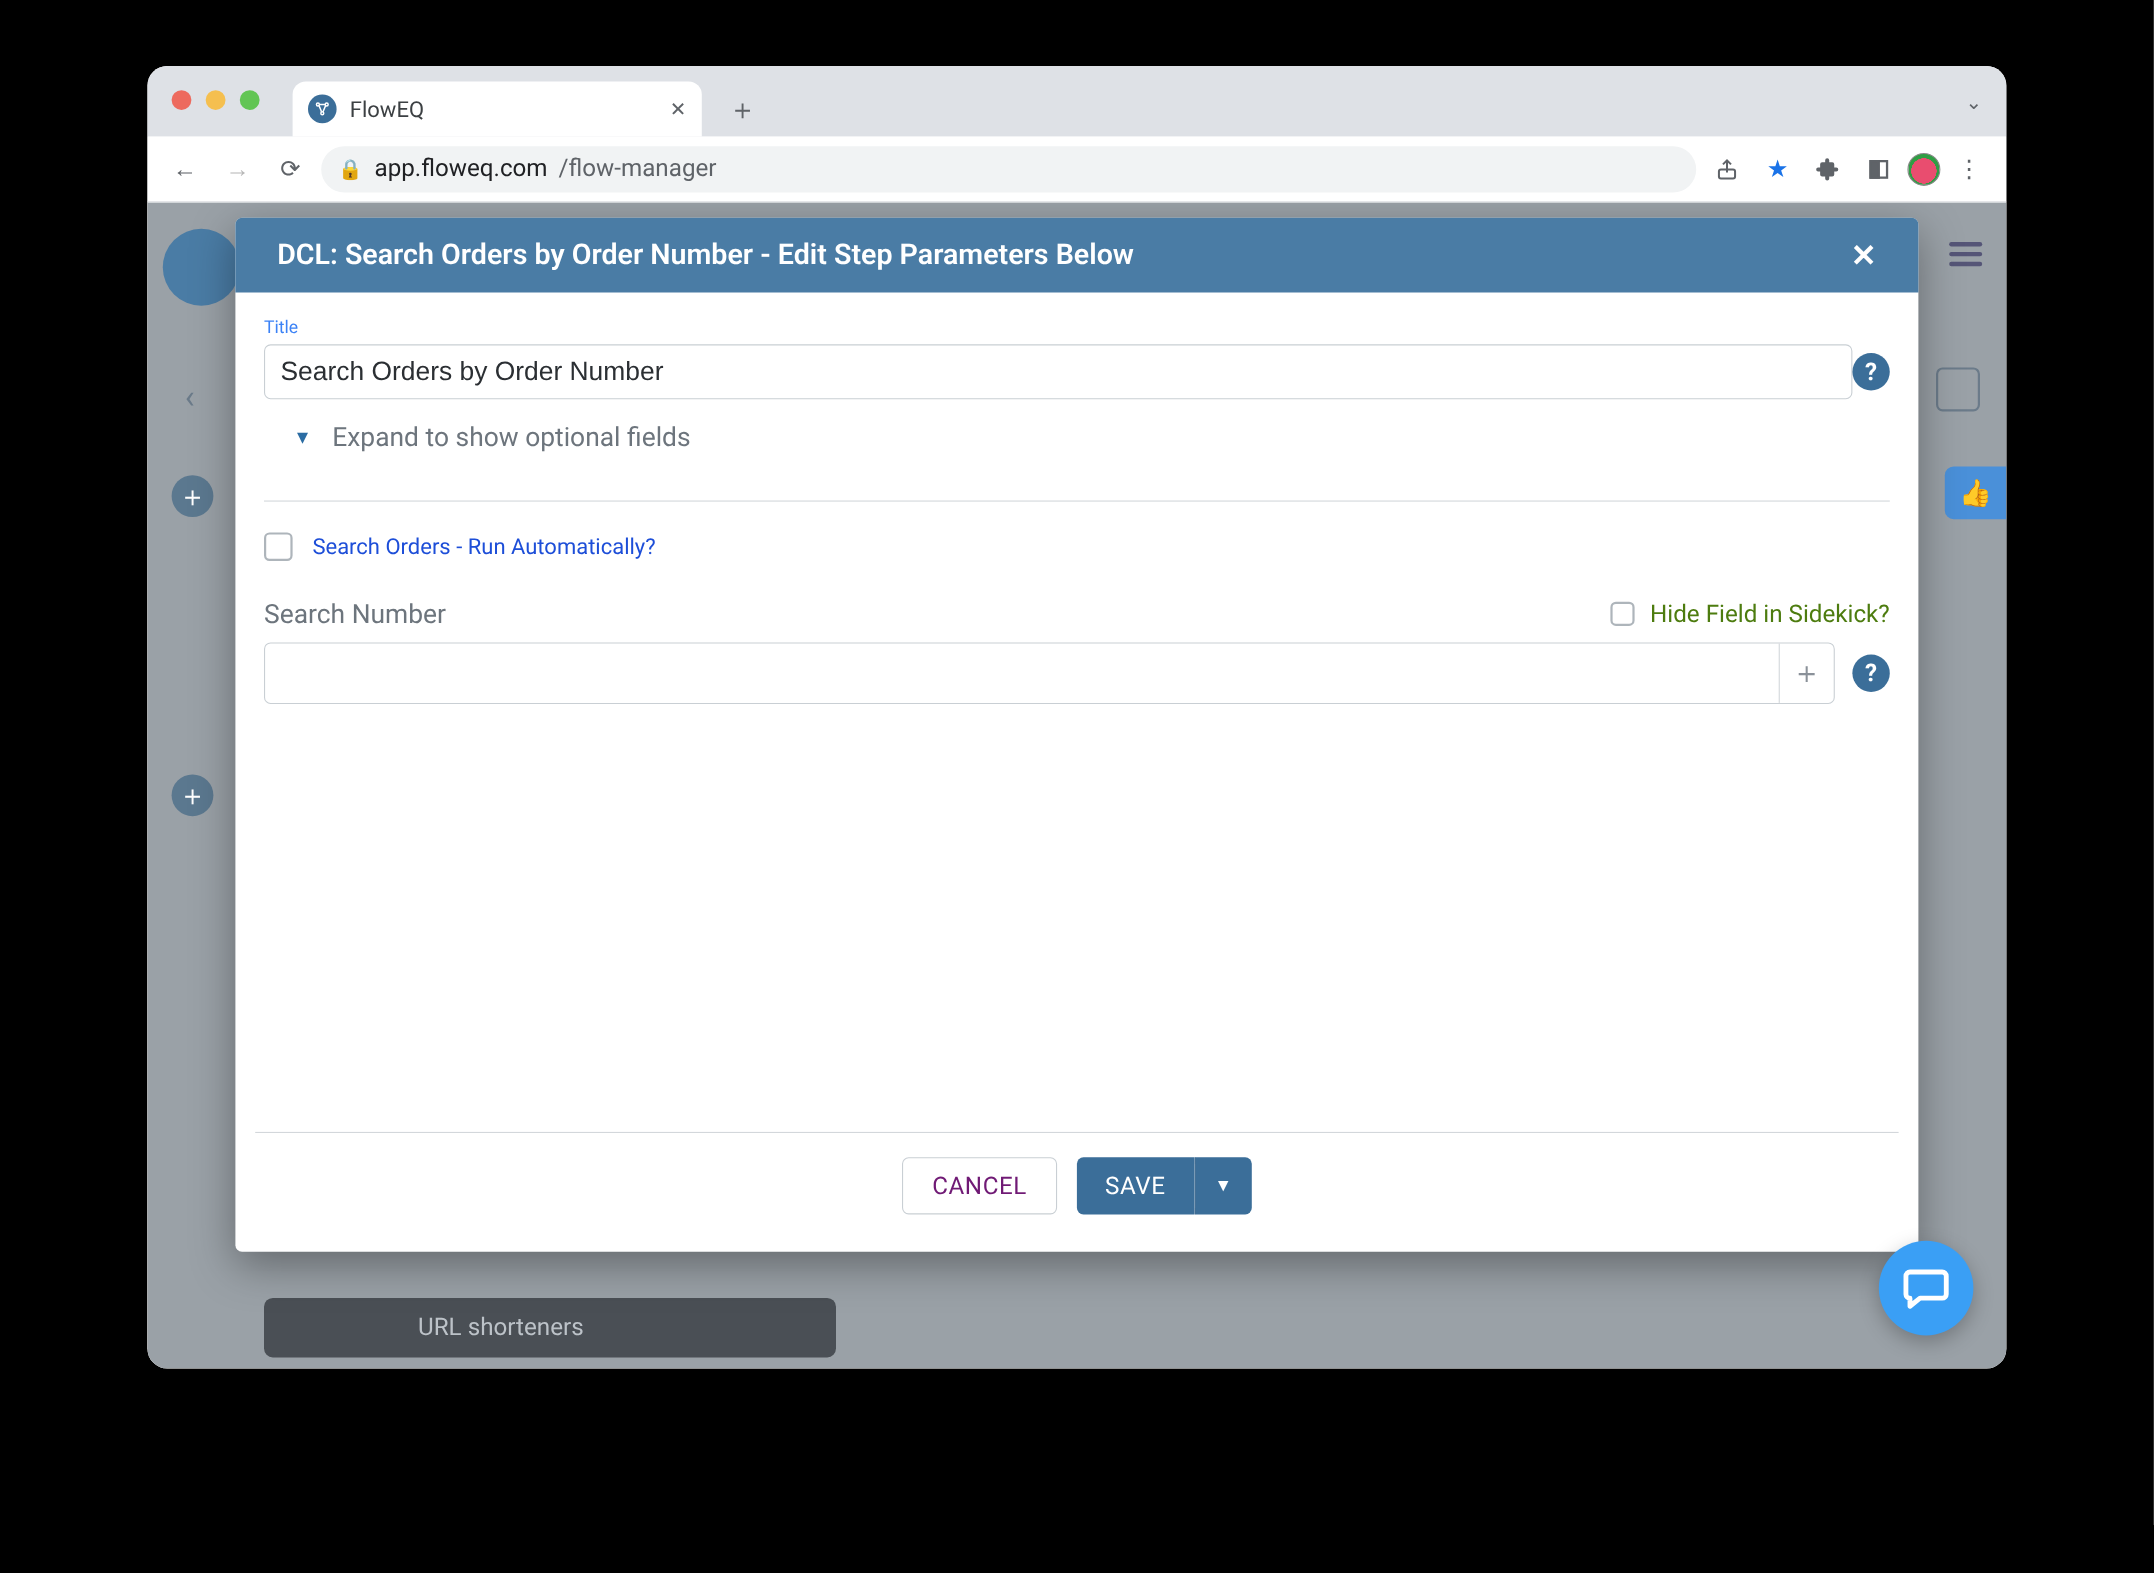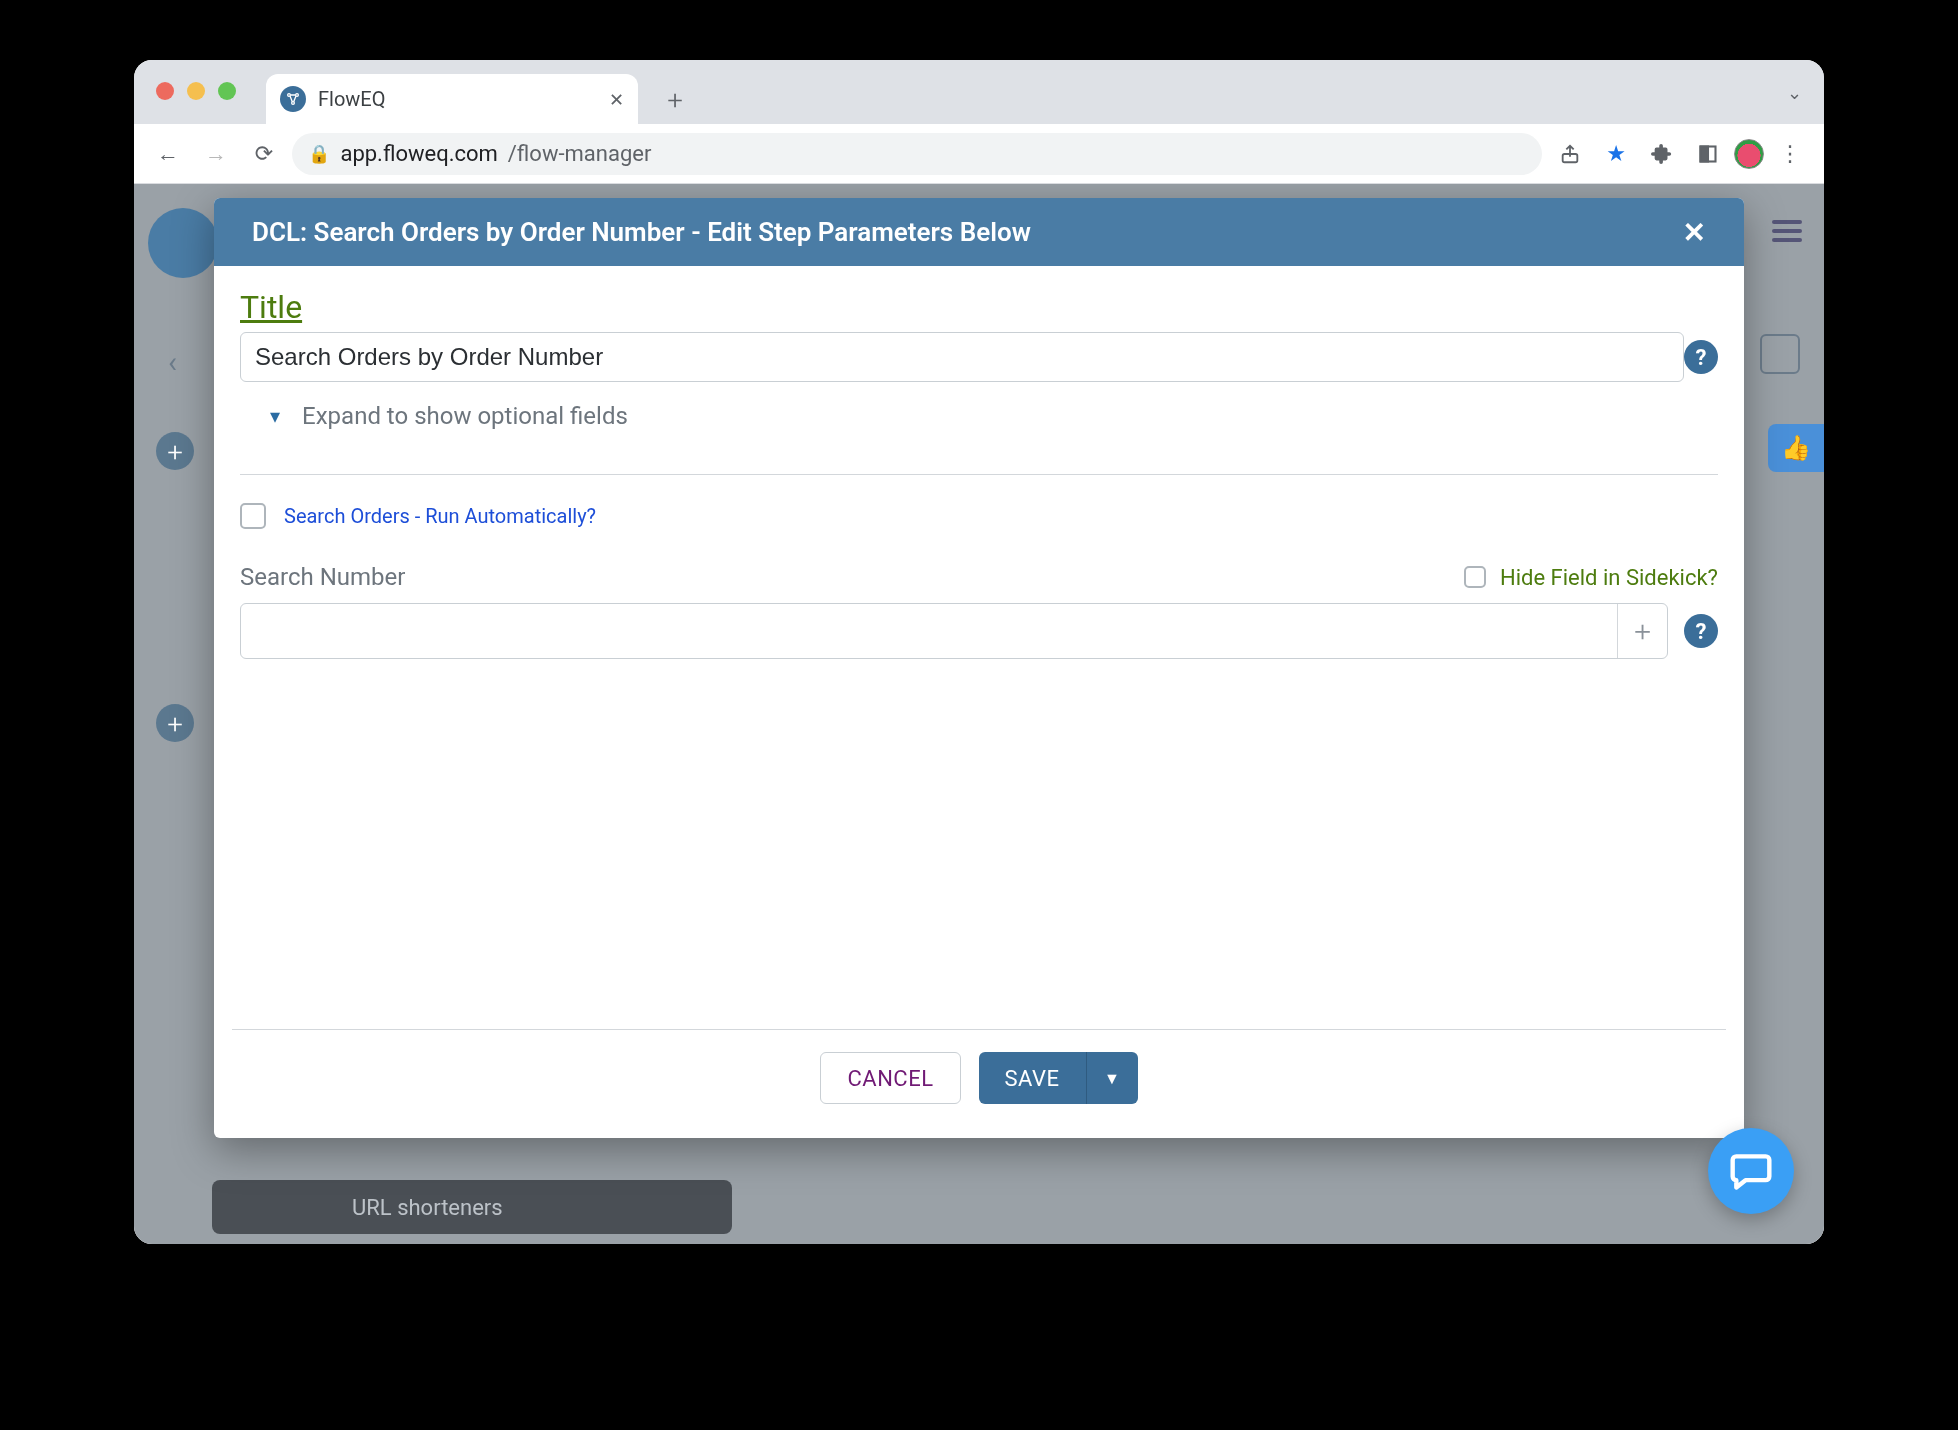--- a/index.html
+++ b/index.html
@@ -156,21 +156,21 @@
   }
   .bg-thumb{
     position:absolute;top:240px;right:0;
     width:56px;height:48px;background:#4a90d9;
     border-radius:8px 0 0 8px;
     display:flex;align-items:center;justify-content:center;color:#fff;font-size:24px;
   }
   .bg-ham{ position:absolute;top:36px;right:22px;display:flex;flex-direction:column;gap:5px;}
   .bg-ham span{ width:30px;height:4px;background:#557; border-radius:2px;}
   .bg-url-short{
-    position:absolute; bottom:10px; left:78px;
+    position:absolute; bottom:10px; left:106px;
     width:520px;height:54px;
     background:#4a4f55;border-radius:8px;
     color:#bcc2c8;font-size:22px;
     display:flex;align-items:center;padding-left:140px;
   }
   .bg-list-ico{
     position:absolute; top:150px; right:24px;
     width:40px;height:40px;border:2px solid #6b7b8a;
     border-radius:6px;
   }
@@ -195,21 +195,21 @@
     justify-content:space-between;
     border-radius:6px 6px 0 0;
   }
   .modal-close{ font-size:28px; }
   .modal-body{
     flex:1;
     padding:22px 26px 10px;
     position:relative;
   }
   .field-label{
-    font-size:32px;color:#4d7c0f;margin-bottom:6px;text-decoration:underline;
+    font-size:16px;color:#3b82f6;margin-bottom:6px;
   }
   .field-row{ display:flex; align-items:center; gap:0; }
   .text-input{
     flex:1;height:50px;
     border:1px solid #c9cfd4;border-radius:6px;
     padding:0 14px;font-size:24px;color:#2b2f33;
     background:#fff;
   }
   .help-badge{
     width:34px;height:34px;border-radius:50%;

